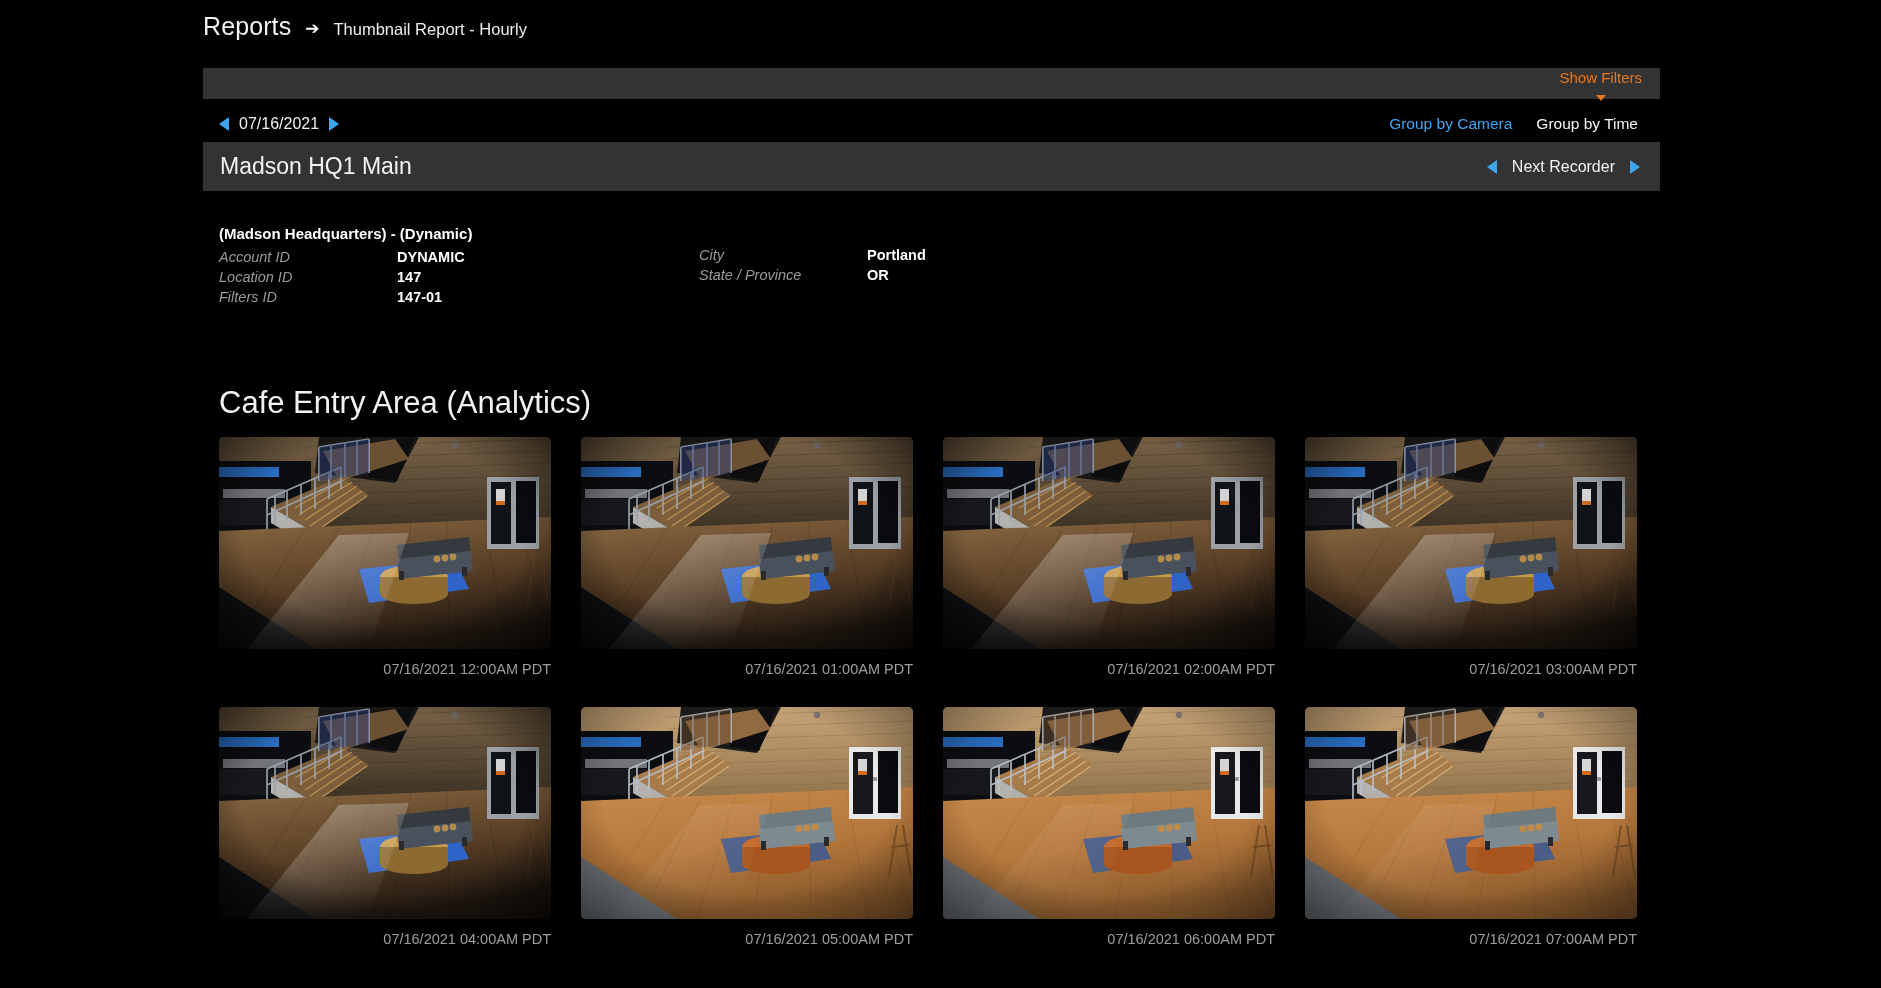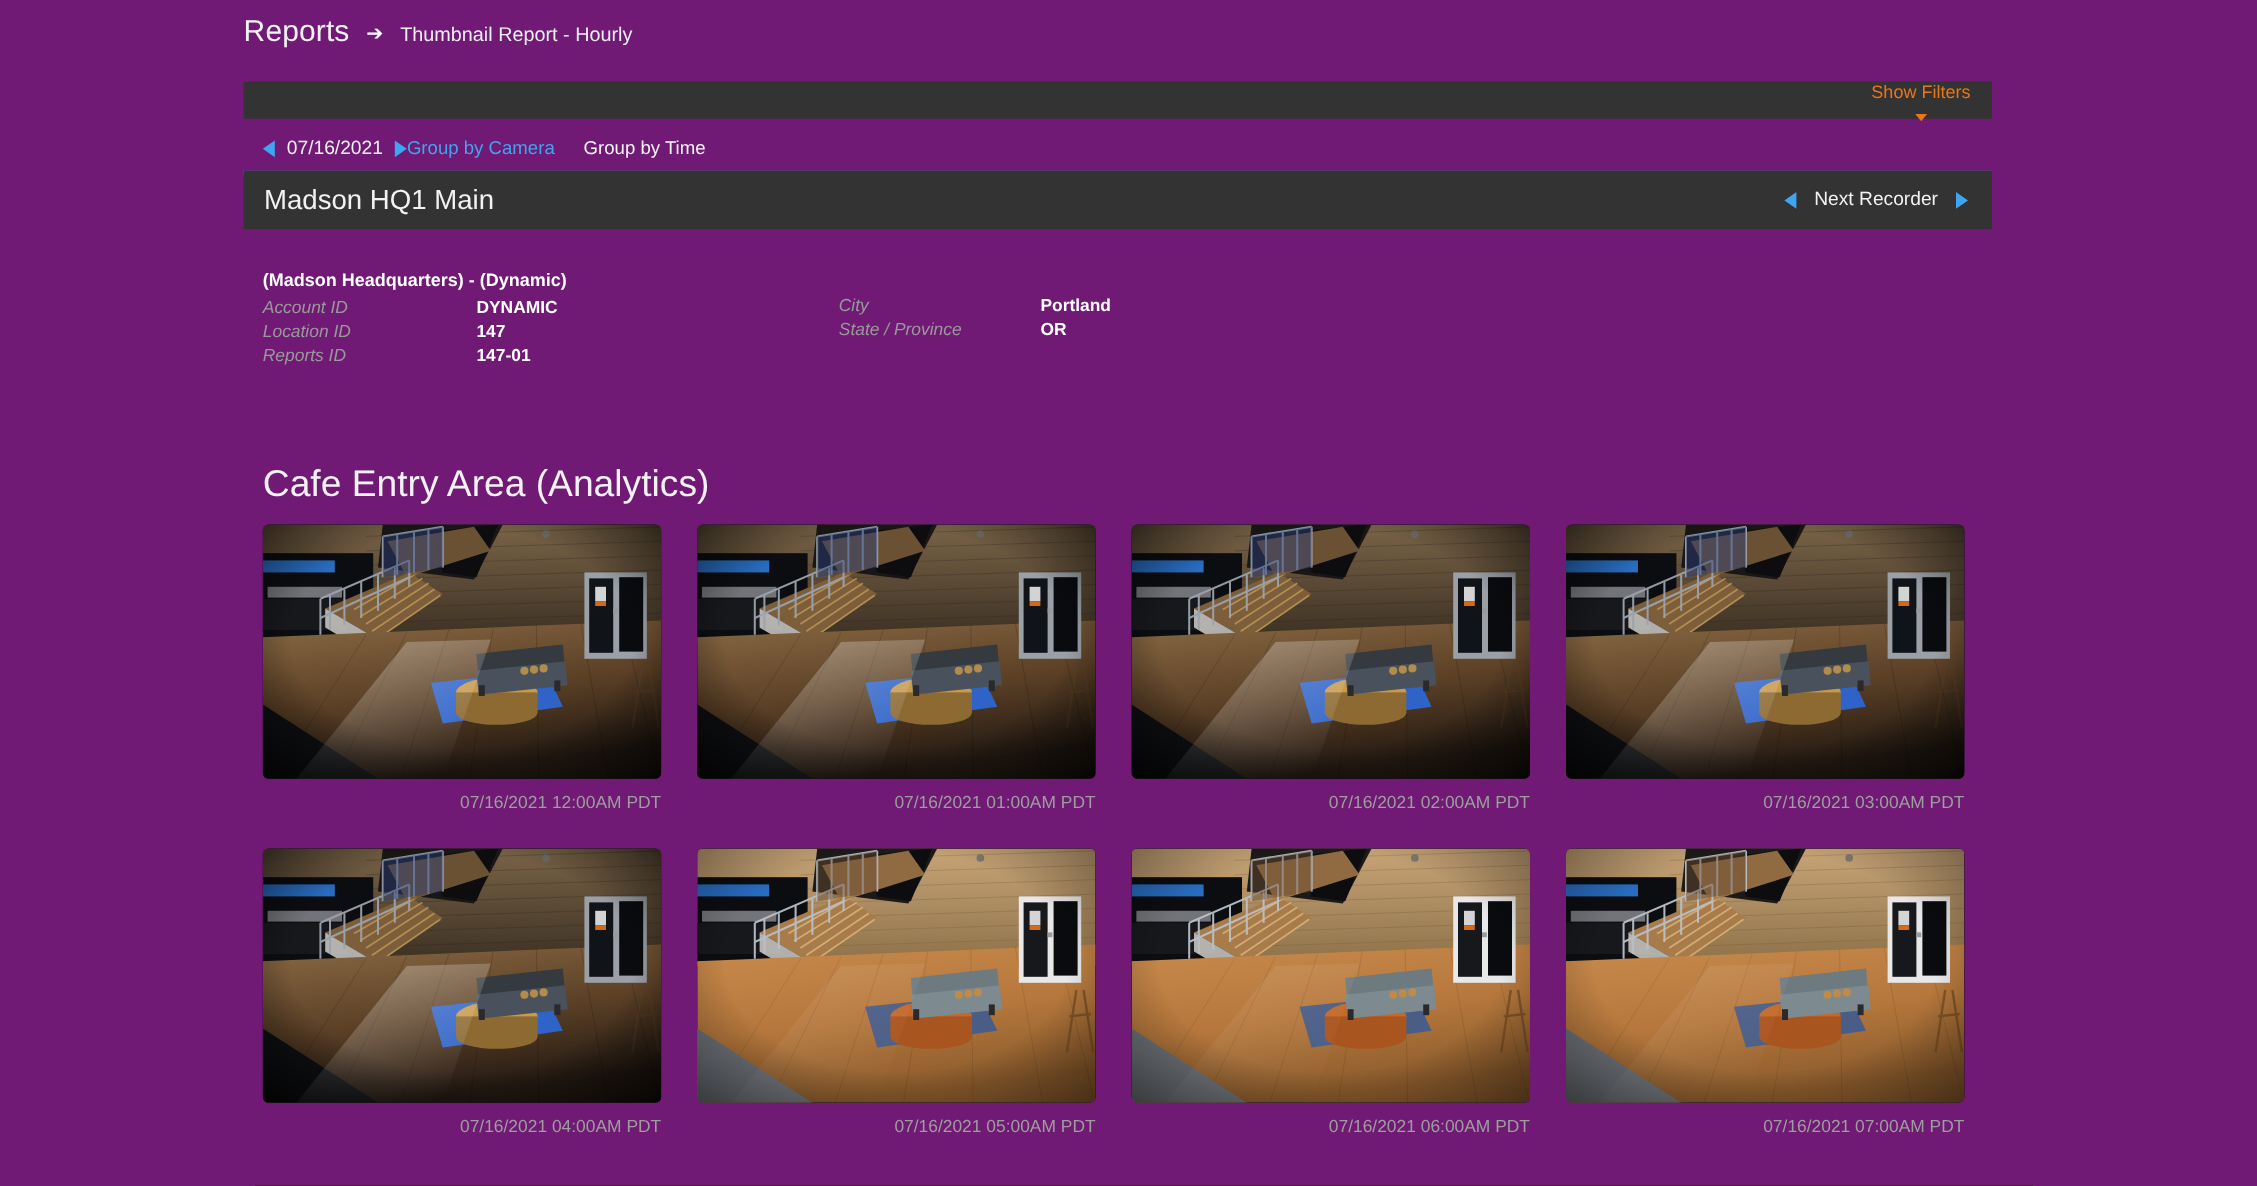--- a/index.html
+++ b/index.html
@@ -9,21 +9,21 @@
     width: 1881px;
     height: 988px;
     overflow: hidden;
     font-family: "Liberation Sans", sans-serif;
     -webkit-font-smoothing: antialiased;
   }
   .page {
     position: relative;
     width: 1881px;
     height: 988px;
-    background: #701a75;
+    background: #000000;
   }
 
   
   .breadcrumb {
     position: absolute;
     left: 203px;
     top: 12px;
     display: flex;
     align-items: baseline;
     gap: 14px;
@@ -78,20 +78,21 @@
   
   .navrow {
     position: absolute;
     left: 203px;
     top: 106px;
     width: 1457px;
     height: 36px;
     border-bottom: 4px solid #8b5cf6;
     display: flex;
     align-items: center;
+    justify-content: space-between;
   }
   .date-nav {
     display: flex;
     align-items: center;
     gap: 10px;
     margin-left: 16px;
   }
   .date-text {
     color: #f0f0f0;
     font-size: 16px;
@@ -270,21 +271,21 @@
       <div class="meta-title">(Madson Headquarters) - (Dynamic)</div>
       <div class="meta-row">
         <span class="meta-label">Account ID</span>
         <span class="meta-value">DYNAMIC</span>
       </div>
       <div class="meta-row">
         <span class="meta-label">Location ID</span>
         <span class="meta-value">147</span>
       </div>
       <div class="meta-row">
-        <span class="meta-label">Reports ID</span>
+        <span class="meta-label">Filters ID</span>
         <span class="meta-value">147-01</span>
       </div>
     </div>
     <div class="meta-col-b">
       <div class="meta-row">
         <span class="meta-label">City</span>
         <span class="meta-value">Portland</span>
       </div>
       <div class="meta-row">
         <span class="meta-label">State / Province</span>

